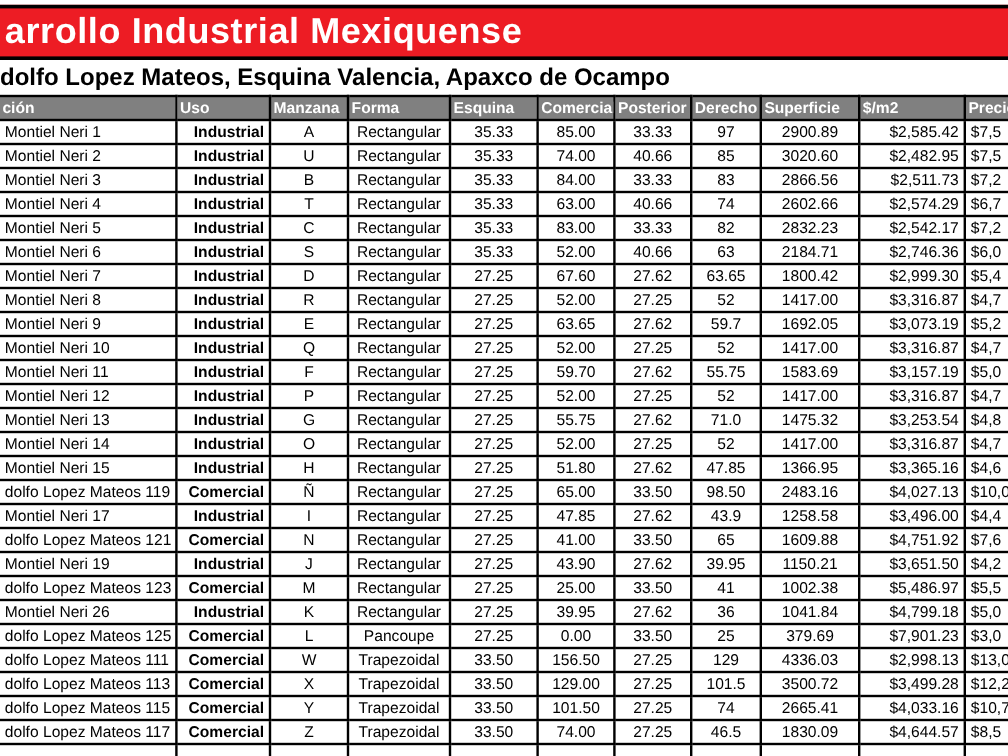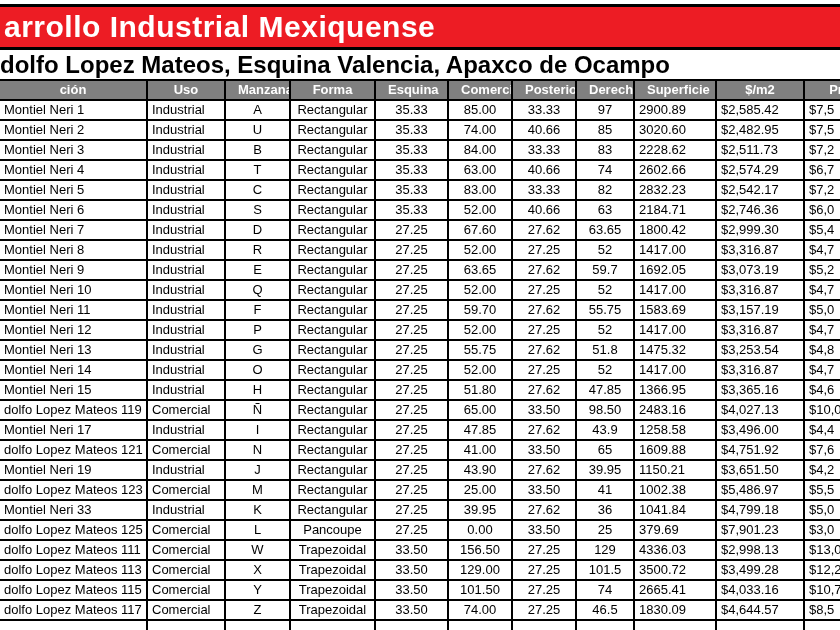--- a/index.html
+++ b/index.html
@@ -28,21 +28,21 @@
     font-size:30px;
     padding-left:8px;
     white-space:nowrap;
     letter-spacing:0.5px;
   }
   
   .subtitle{
     height:28px;
     display:flex;align-items:center;
     font-weight:bold;
-    font-size:24px;
+    font-size:20px;
     white-space:nowrap;
     padding-top:1px;
   }
   table.lots{
     table-layout:fixed;
     border-collapse:collapse;
     width:895px;
     margin-left:-2px;
     font-size:13px;
   }
@@ -51,37 +51,37 @@
     overflow:hidden;
     white-space:nowrap;
     height:18px;
     line-height:18px;
     padding:0 4px;
   }
   table.lots th{
     background:#808080;
     color:#fff;
     font-weight:bold;
-    text-align:center;
-    padding:0 12px;
+    text-align:left;
+    padding:0 2px;
   }
   
   col.c0{width:148px}col.c1{width:78px}col.c2{width:65px}col.c3{width:85px}
   col.c4{width:73px}col.c5{width:64px}col.c6{width:64px}col.c7{width:58px}
   col.c8{width:82px}col.c9{width:88px}col.c10{width:90px}
   
   th.c0{text-align:left;padding-left:2px}
   th.c1{text-align:left}
   th.c4{text-align:right}
   
   td.c0{font-weight:normal;text-align:left;padding-left:2px}
-  td.c1{font-weight:normal;text-align:left}
+  td.c1{font-weight:bold;text-align:right}
   td.c2,td.c3,td.c4,td.c5,td.c6,td.c7{text-align:center}
-  td.c8{text-align:left;padding-right:12px}
-  td.c9{padding-right:6px}
+  td.c8{text-align:center;padding-right:12px}
+  td.c9{text-align:right;padding-right:6px}
   td.c10{text-align:left;padding-left:8px}
 </style>
 </head>
 <body>
 
 <div class="viewport">
 
   <div class="banner">
     <span class="title">arrollo Industrial Mexiquense</span>
   </div>
@@ -146,21 +146,21 @@
         </tr>
         <tr>
           <td class="c0">Montiel Neri 3</td>
           <td class="c1">Industrial</td>
           <td class="c2">B</td>
           <td class="c3">Rectangular</td>
           <td class="c4">35.33</td>
           <td class="c5">84.00</td>
           <td class="c6">33.33</td>
           <td class="c7">83</td>
-          <td class="c8">2228.62</td>
+          <td class="c8">2866.56</td>
           <td class="c9">$2,511.73</td>
           <td class="c10">$7,2</td>
         </tr>
         <tr>
           <td class="c0">Montiel Neri 4</td>
           <td class="c1">Industrial</td>
           <td class="c2">T</td>
           <td class="c3">Rectangular</td>
           <td class="c4">35.33</td>
           <td class="c5">63.00</td>
@@ -275,21 +275,21 @@
           <td class="c10">$4,7</td>
         </tr>
         <tr>
           <td class="c0">Montiel Neri 13</td>
           <td class="c1">Industrial</td>
           <td class="c2">G</td>
           <td class="c3">Rectangular</td>
           <td class="c4">27.25</td>
           <td class="c5">55.75</td>
           <td class="c6">27.62</td>
-          <td class="c7">51.8</td>
+          <td class="c7">71.0</td>
           <td class="c8">1475.32</td>
           <td class="c9">$3,253.54</td>
           <td class="c10">$4,8</td>
         </tr>
         <tr>
           <td class="c0">Montiel Neri 14</td>
           <td class="c1">Industrial</td>
           <td class="c2">O</td>
           <td class="c3">Rectangular</td>
           <td class="c4">27.25</td>
@@ -372,21 +372,21 @@
           <td class="c3">Rectangular</td>
           <td class="c4">27.25</td>
           <td class="c5">25.00</td>
           <td class="c6">33.50</td>
           <td class="c7">41</td>
           <td class="c8">1002.38</td>
           <td class="c9">$5,486.97</td>
           <td class="c10">$5,5</td>
         </tr>
         <tr>
-          <td class="c0">Montiel Neri 33</td>
+          <td class="c0">Montiel Neri 26</td>
           <td class="c1">Industrial</td>
           <td class="c2">K</td>
           <td class="c3">Rectangular</td>
           <td class="c4">27.25</td>
           <td class="c5">39.95</td>
           <td class="c6">27.62</td>
           <td class="c7">36</td>
           <td class="c8">1041.84</td>
           <td class="c9">$4,799.18</td>
           <td class="c10">$5,0</td>

